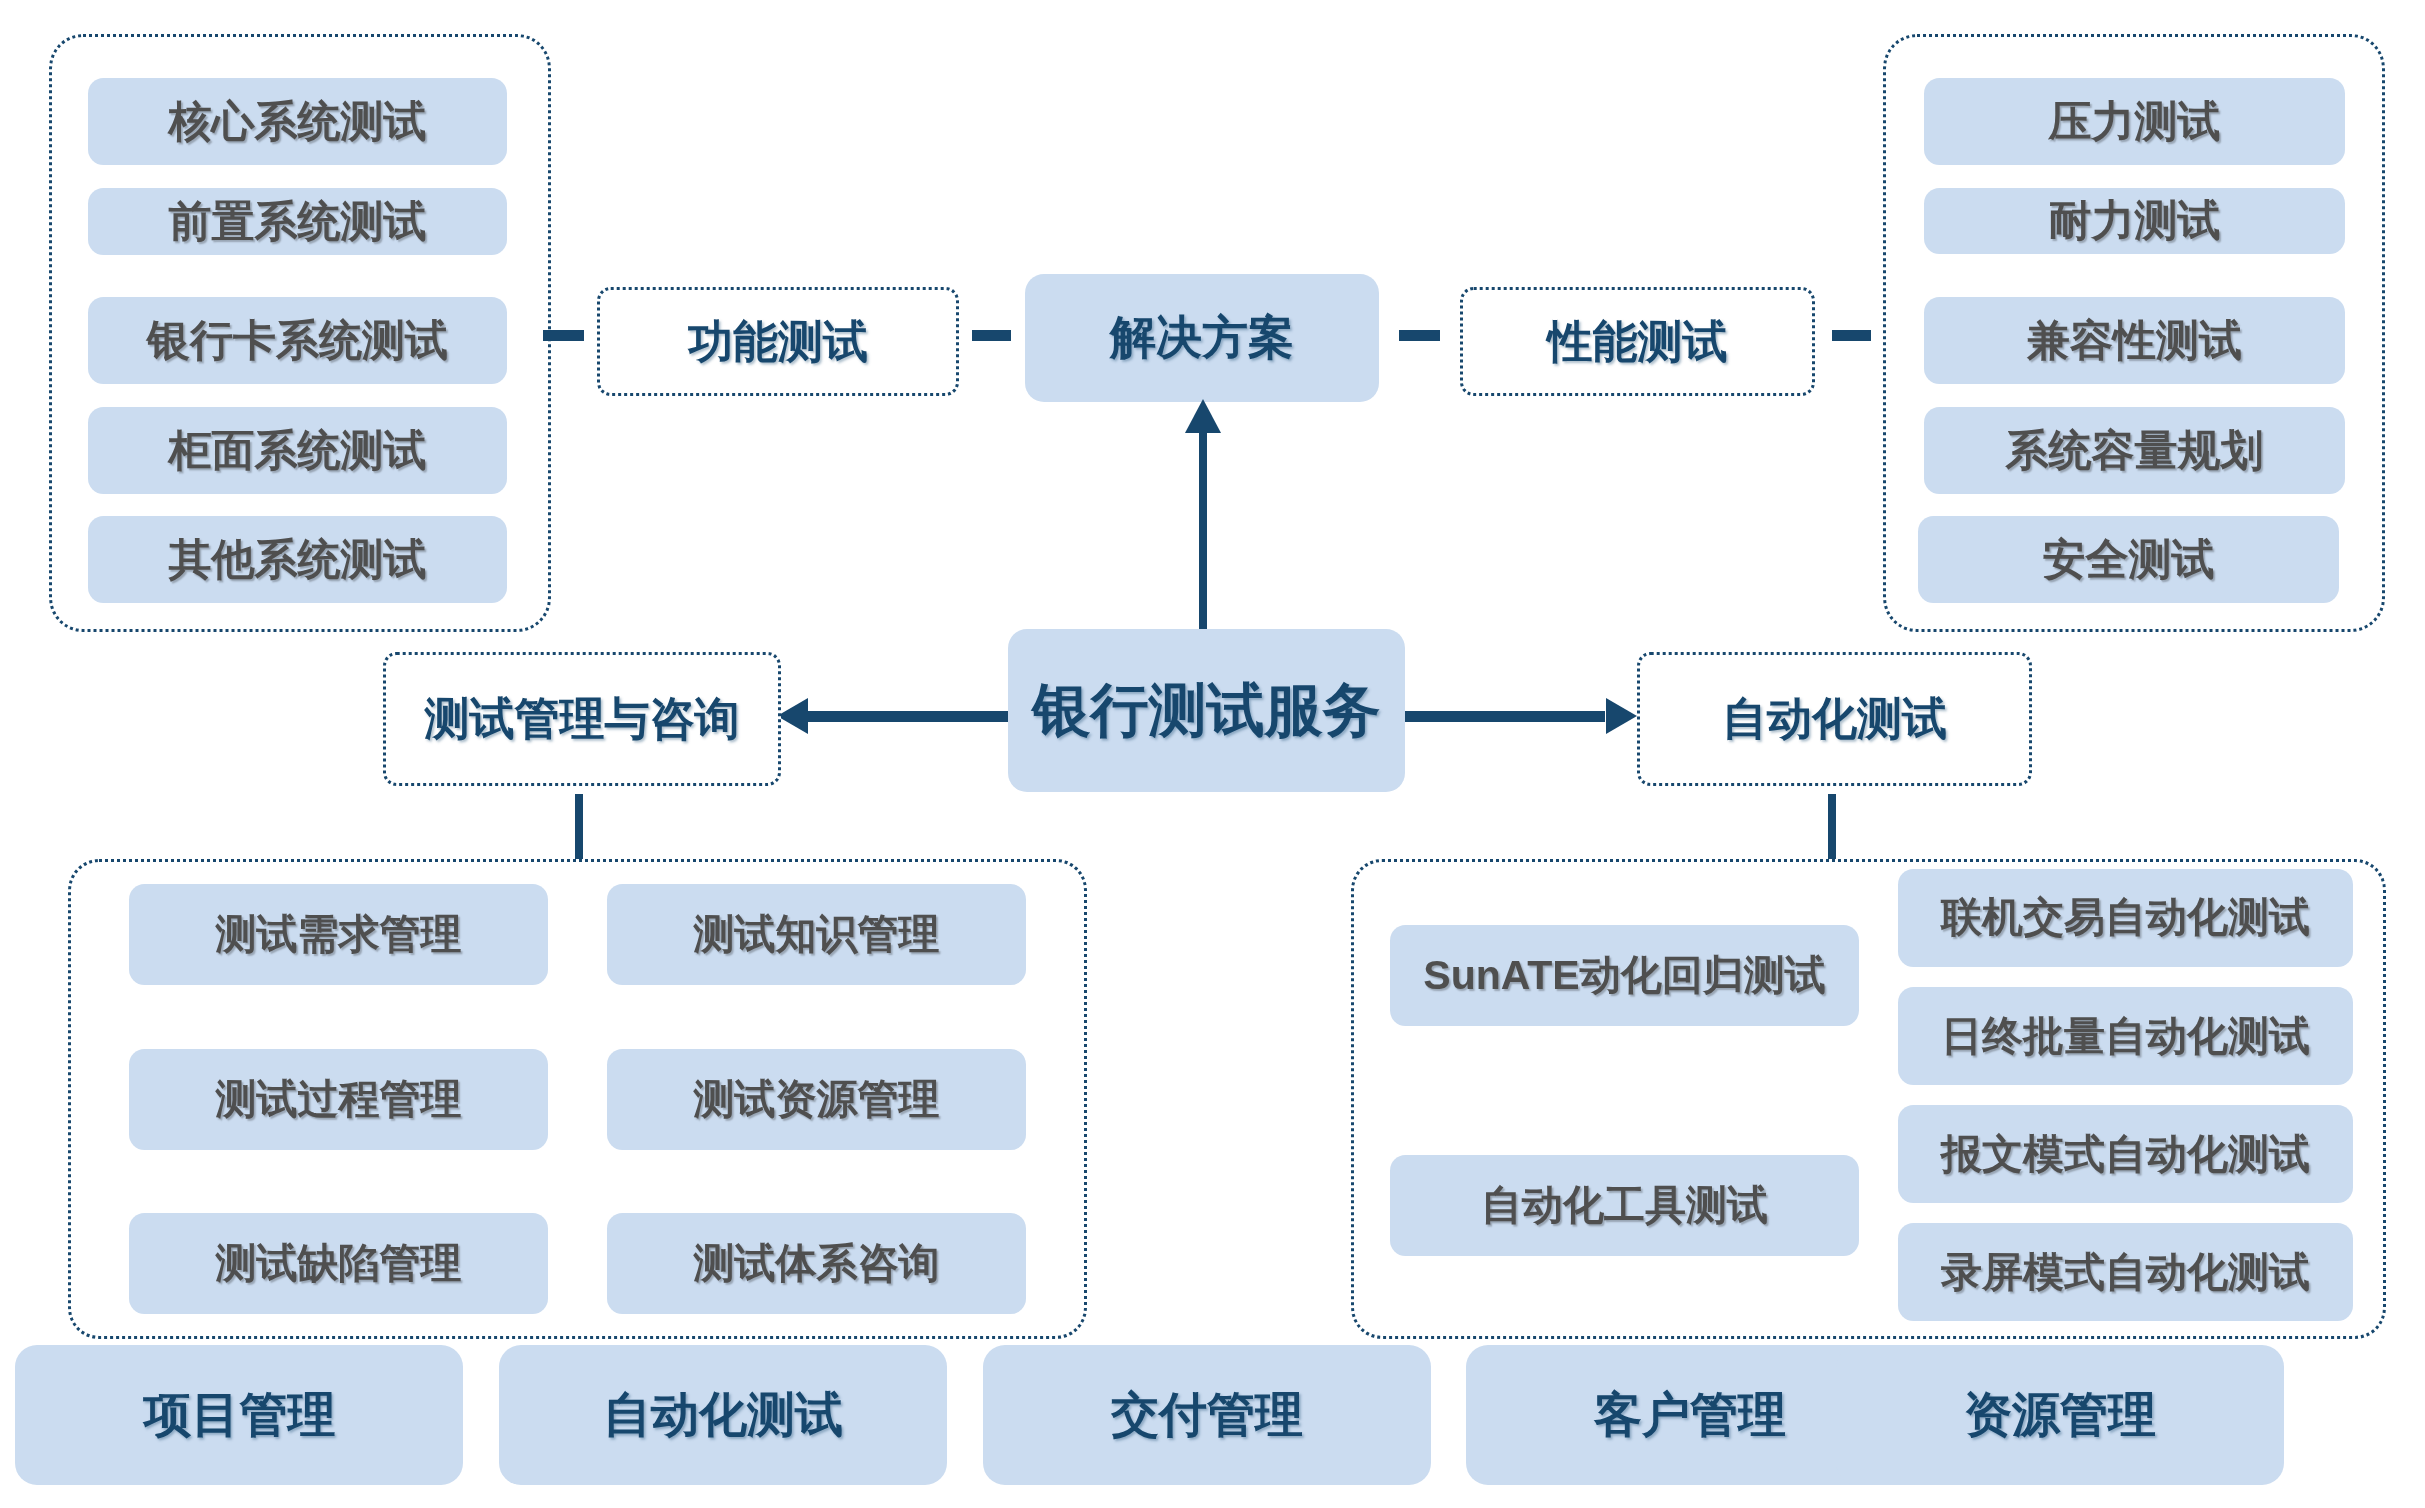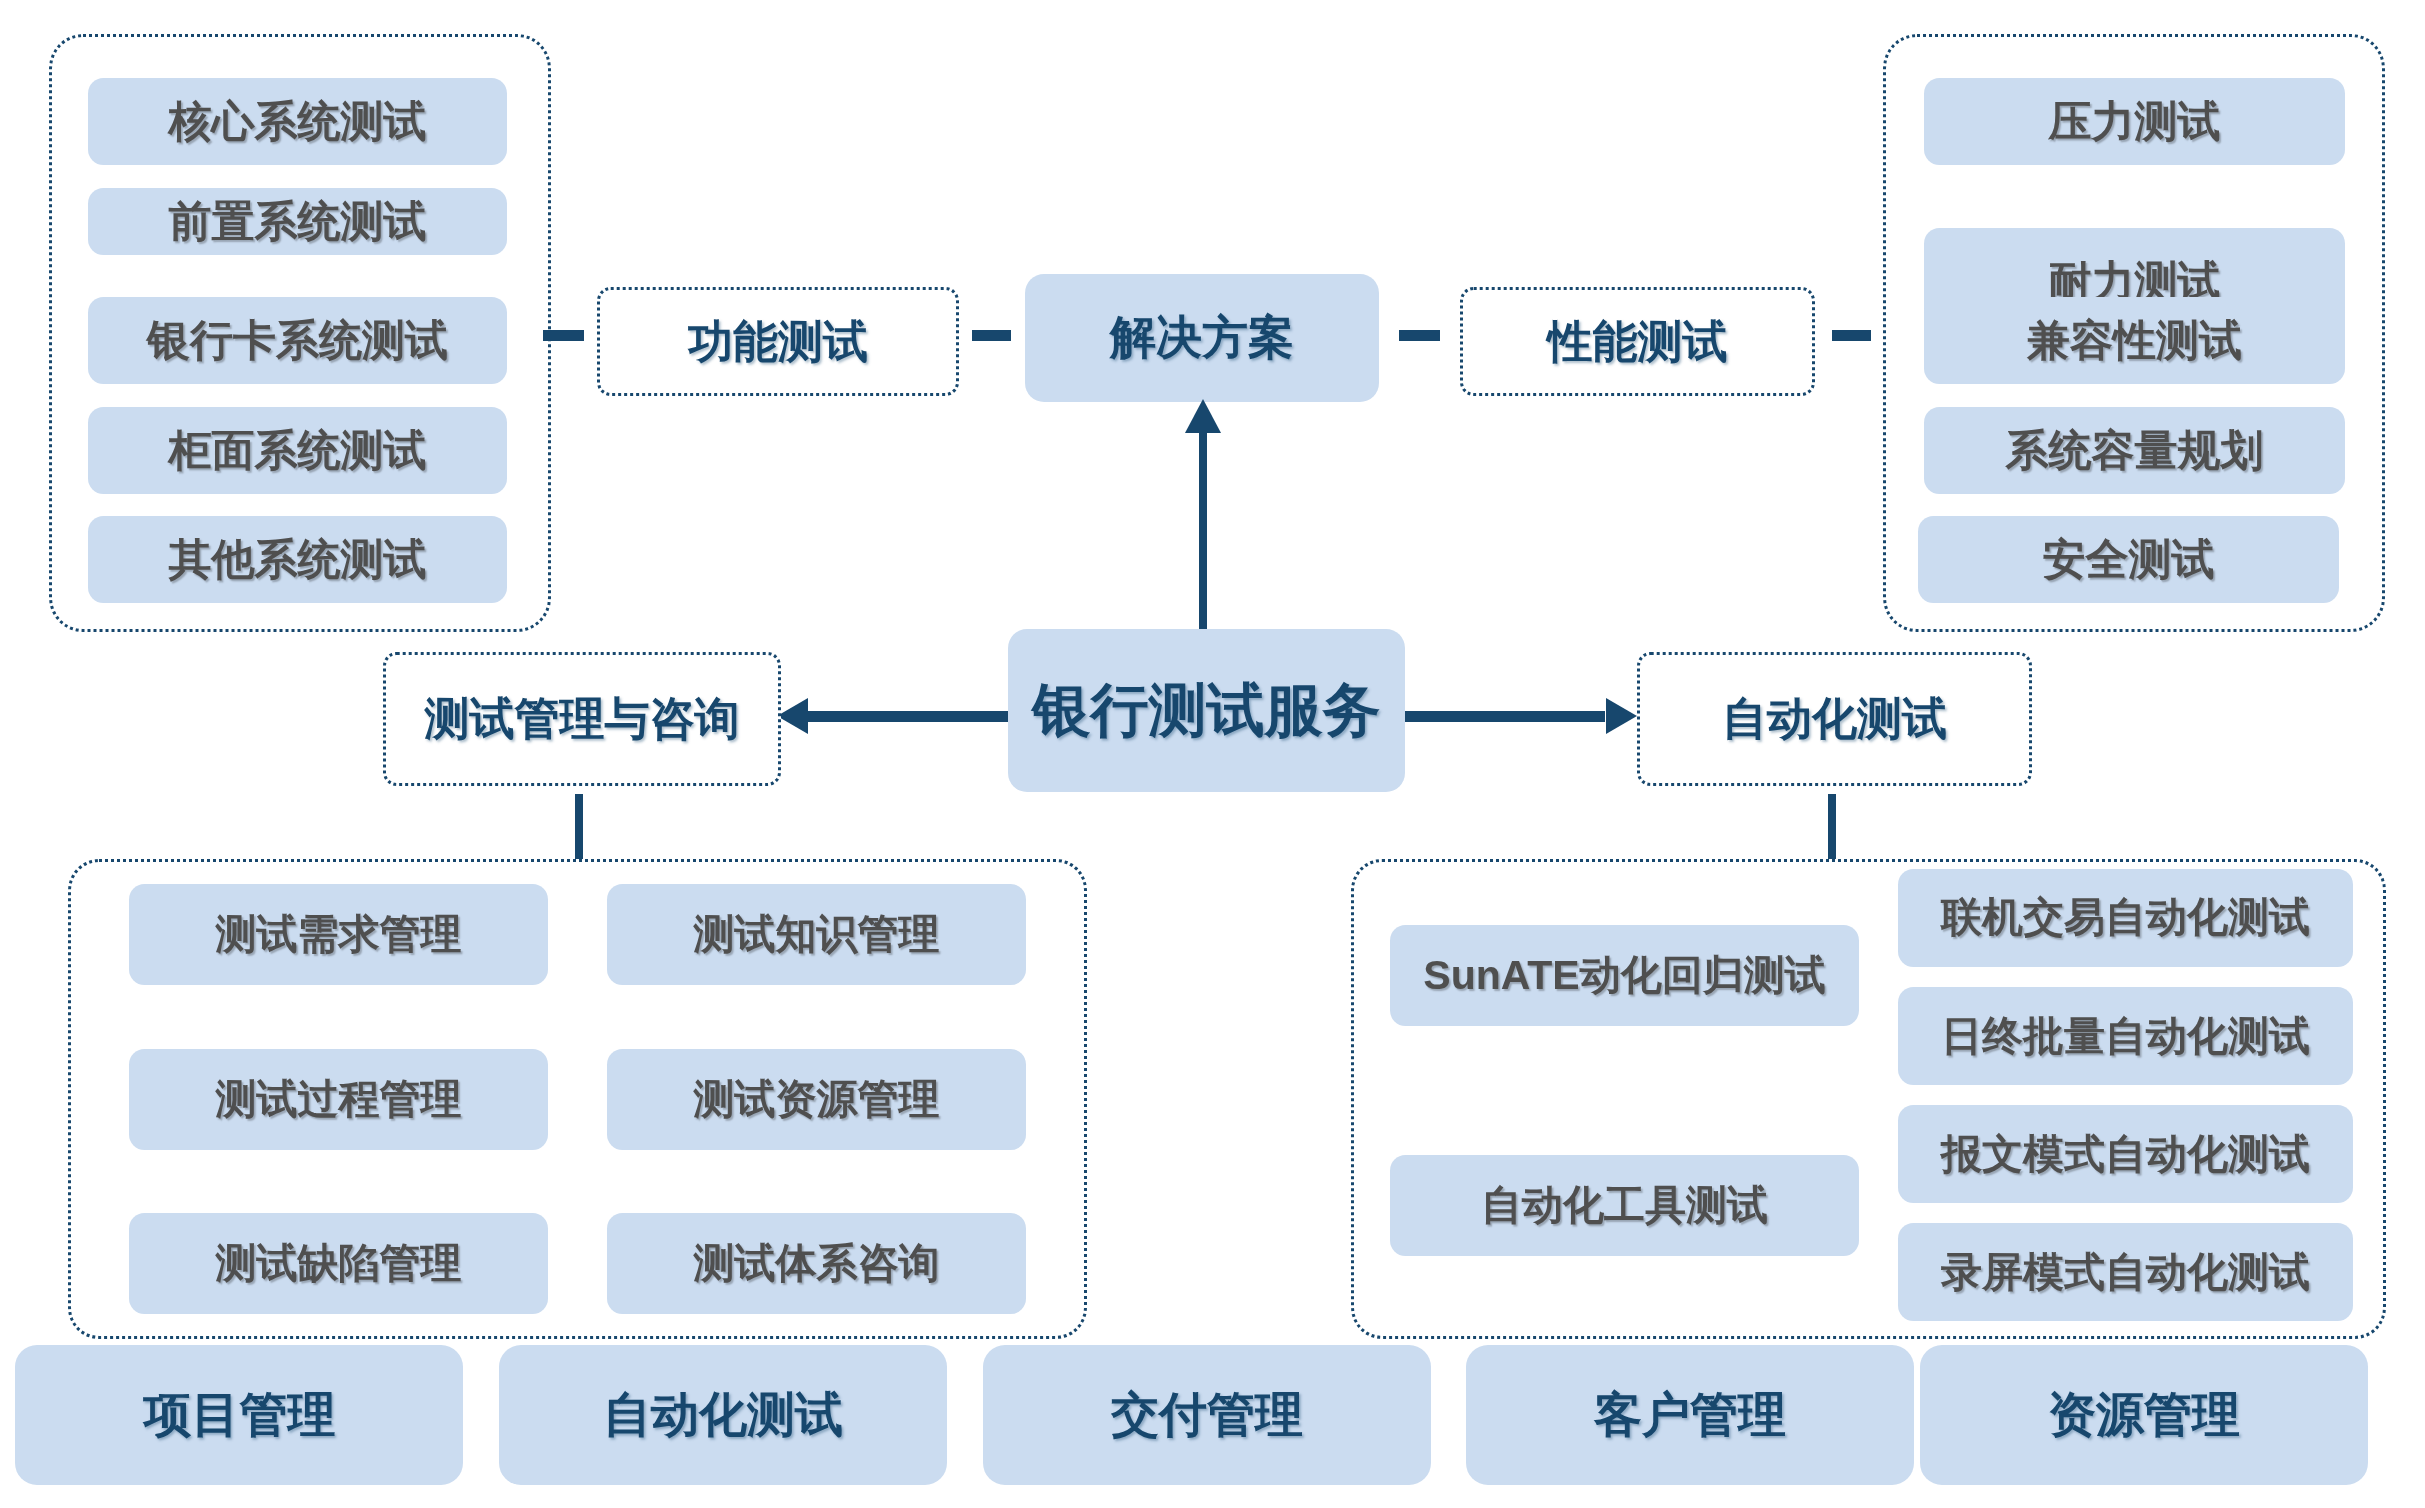--- a/index.html
+++ b/index.html
@@ -102,21 +102,21 @@
   <div class="group" style="left:49px; top:34px; width:496px; height:592px;">
     <div class="item fs50" style="left:36px; top:41px;  width:419px; height:87px;">核心系统测试</div>
     <div class="item fs50" style="left:36px; top:151px; width:419px; height:67px;">前置系统测试</div>
     <div class="item fs50" style="left:36px; top:260px; width:419px; height:87px;">银行卡系统测试</div>
     <div class="item fs50" style="left:36px; top:370px; width:419px; height:87px;">柜面系统测试</div>
     <div class="item fs50" style="left:36px; top:479px; width:419px; height:87px;">其他系统测试</div>
   </div>
 
   <div class="group" style="left:1883px; top:34px; width:496px; height:592px;">
     <div class="item fs50" style="left:38px; top:41px;  width:421px; height:87px;">压力测试</div>
-    <div class="item fs50" style="left:38px; top:151px; width:421px; height:107px;margin-top:40px;">耐力测试</div>
+    <div class="item fs50" style="left:38px; top:151px; width:421px; height:66px;">耐力测试</div>
     <div class="item fs50" style="left:38px; top:260px; width:421px; height:87px;">兼容性测试</div>
     <div class="item fs50" style="left:38px; top:370px; width:421px; height:87px;">系统容量规划</div>
     <div class="item fs50" style="left:32px; top:479px; width:421px; height:87px;">安全测试</div>
   </div>
 
   <div class="dotbox" style="left:597px; top:287px; width:356px; height:103px; font-size:45px;">功能测试</div>
   <div class="hub" style="left:1025px; top:274px; width:354px; height:128px; font-size:46px;">解决方案</div>
   <div class="dotbox" style="left:1460px; top:287px; width:349px; height:103px; font-size:45px;">性能测试</div>
 
   <div class="dash" style="left:543px;  top:330px; width:41px;"></div>
@@ -156,16 +156,16 @@
     <div class="item fs48" style="left:544px; top:6.8px;   width:455px; height:98px;">联机交易自动化测试</div>
     <div class="item fs48" style="left:544px; top:125px; width:455px; height:98px;">日终批量自动化测试</div>
     <div class="item fs48" style="left:544px; top:243px; width:455px; height:98px;">报文模式自动化测试</div>
     <div class="item fs48" style="left:544px; top:361px; width:455px; height:98px;">录屏模式自动化测试</div>
   </div>
 
   <div class="barbox" style="left:15.4px;">项目管理</div>
   <div class="barbox" style="left:499px;">自动化测试</div>
   <div class="barbox" style="left:983px;">交付管理</div>
   <div class="barbox" style="left:1466px;">客户管理</div>
-  <div class="barbox" style="left:1920px;">资源管理</div>
+  <div class="barbox" style="left:1836px;">资源管理</div>
 
 </div>
 
 
 </body></html>

